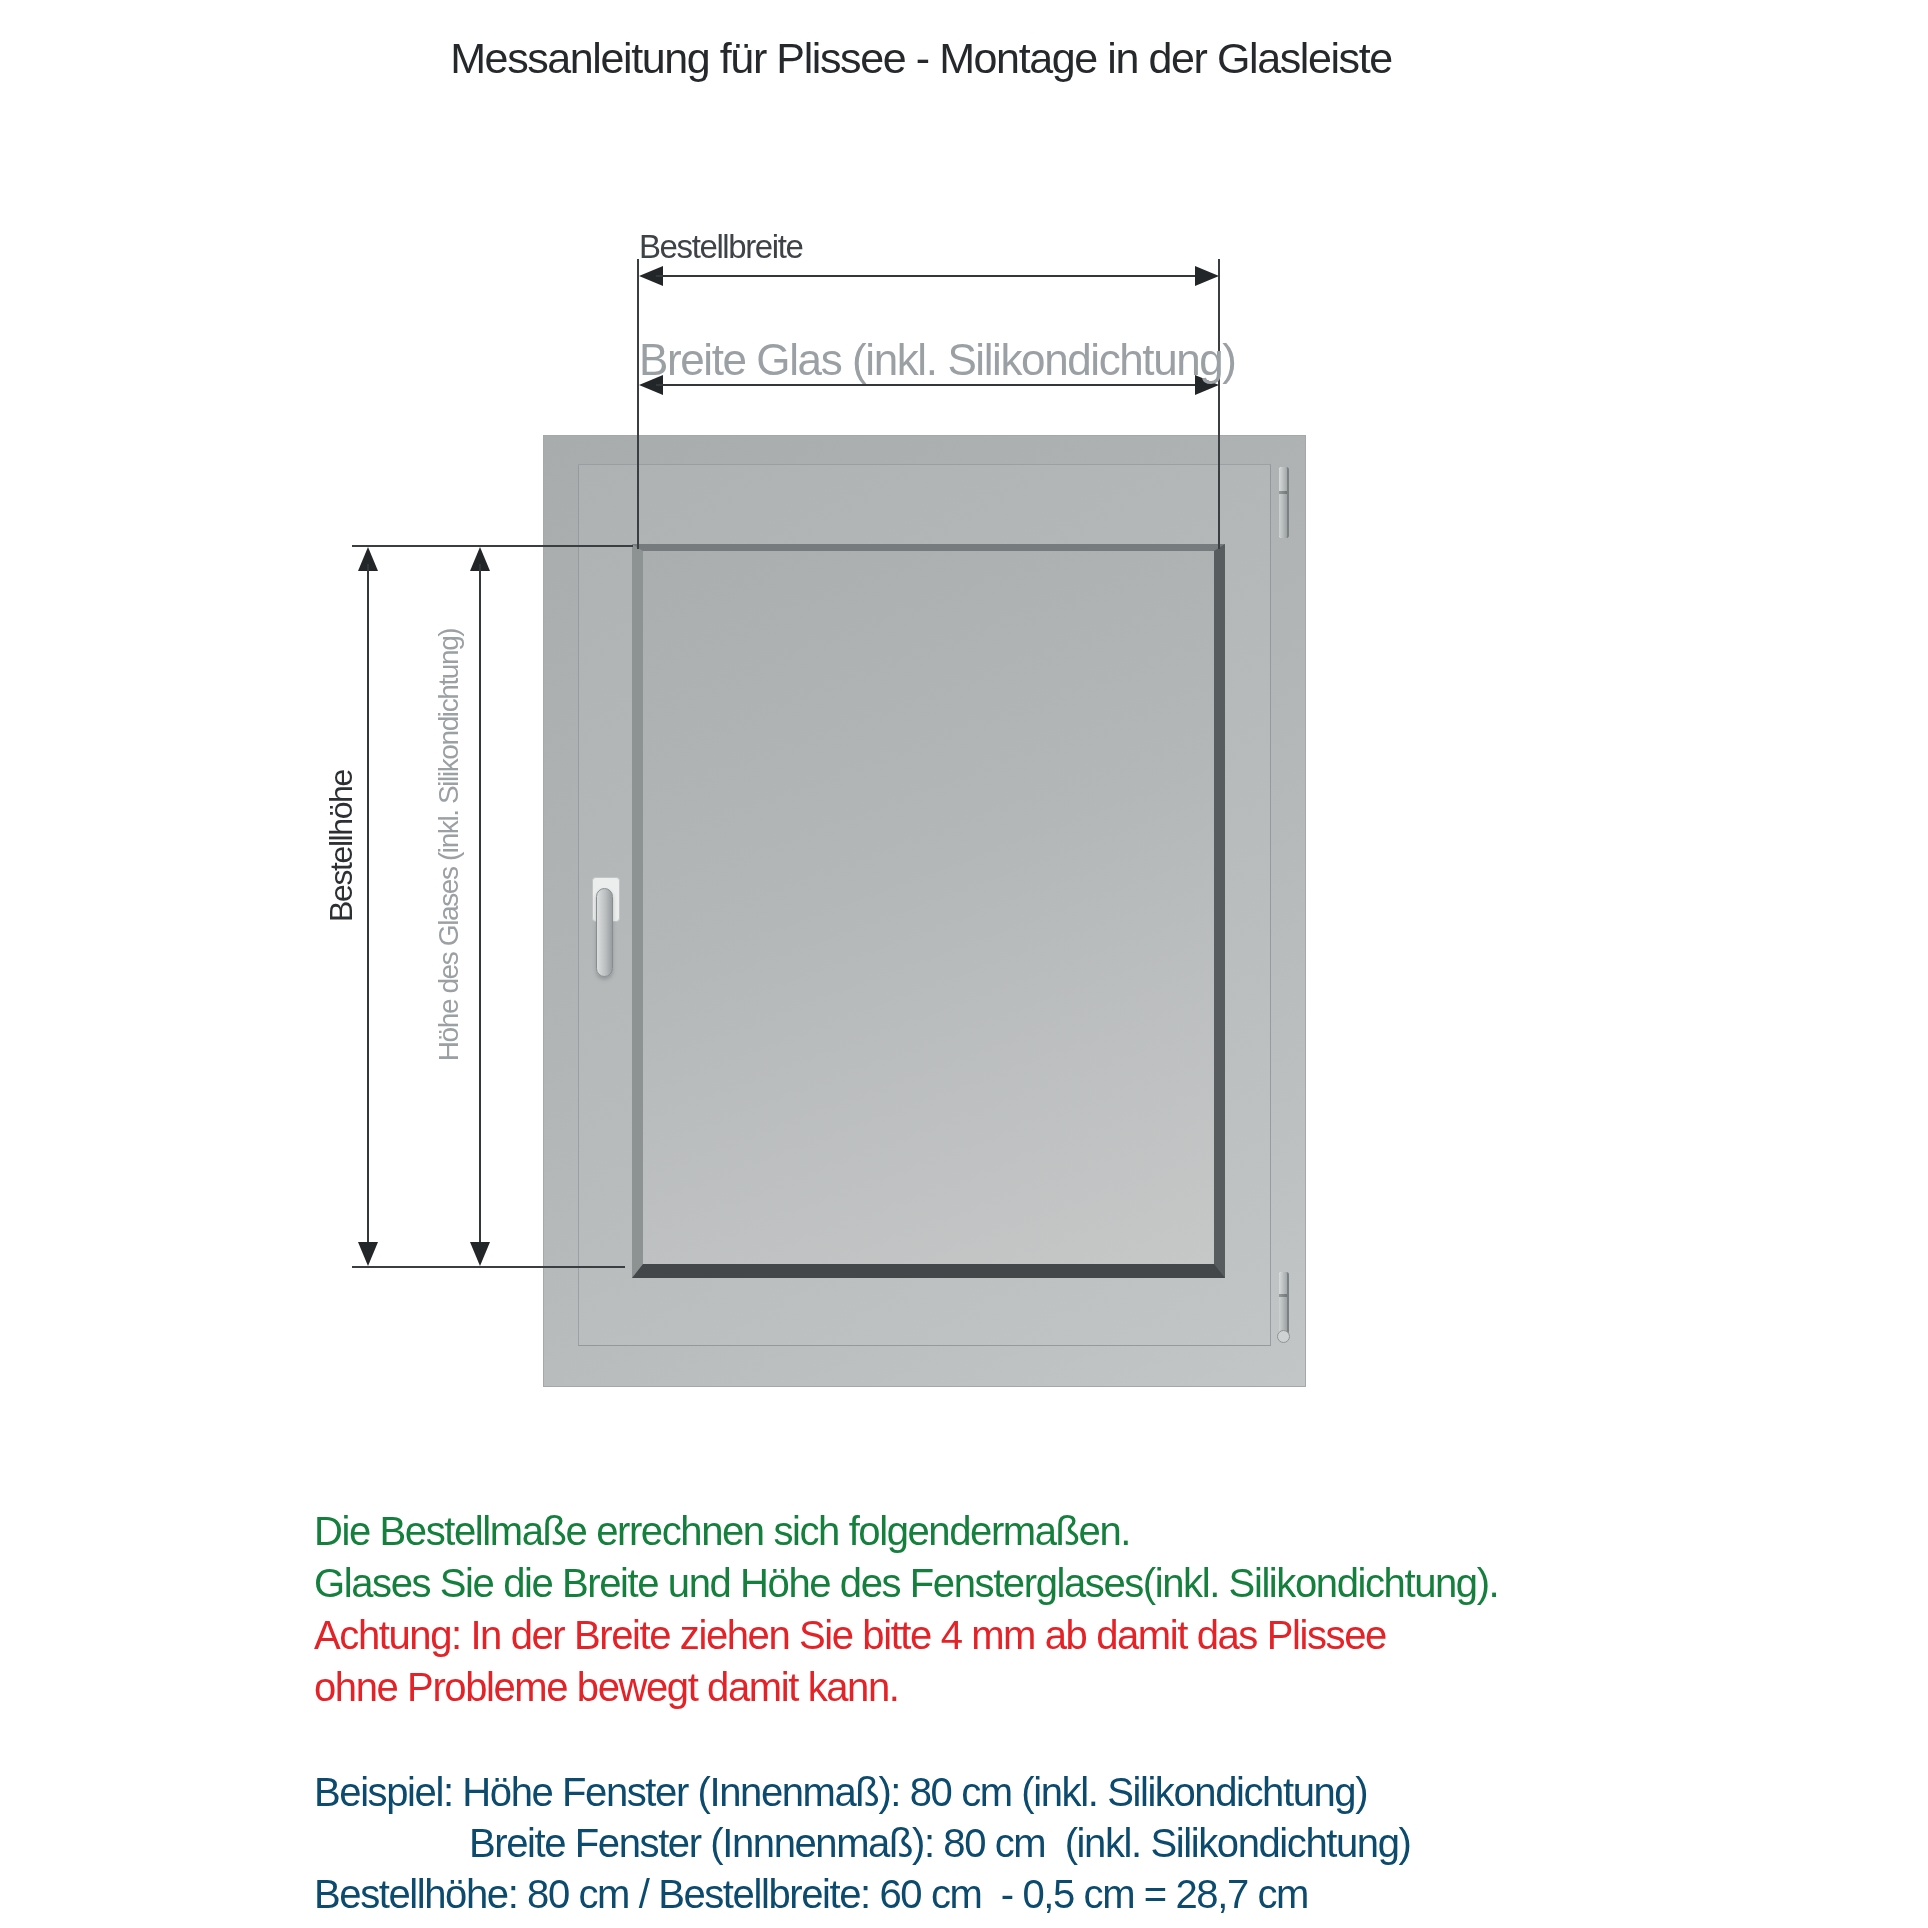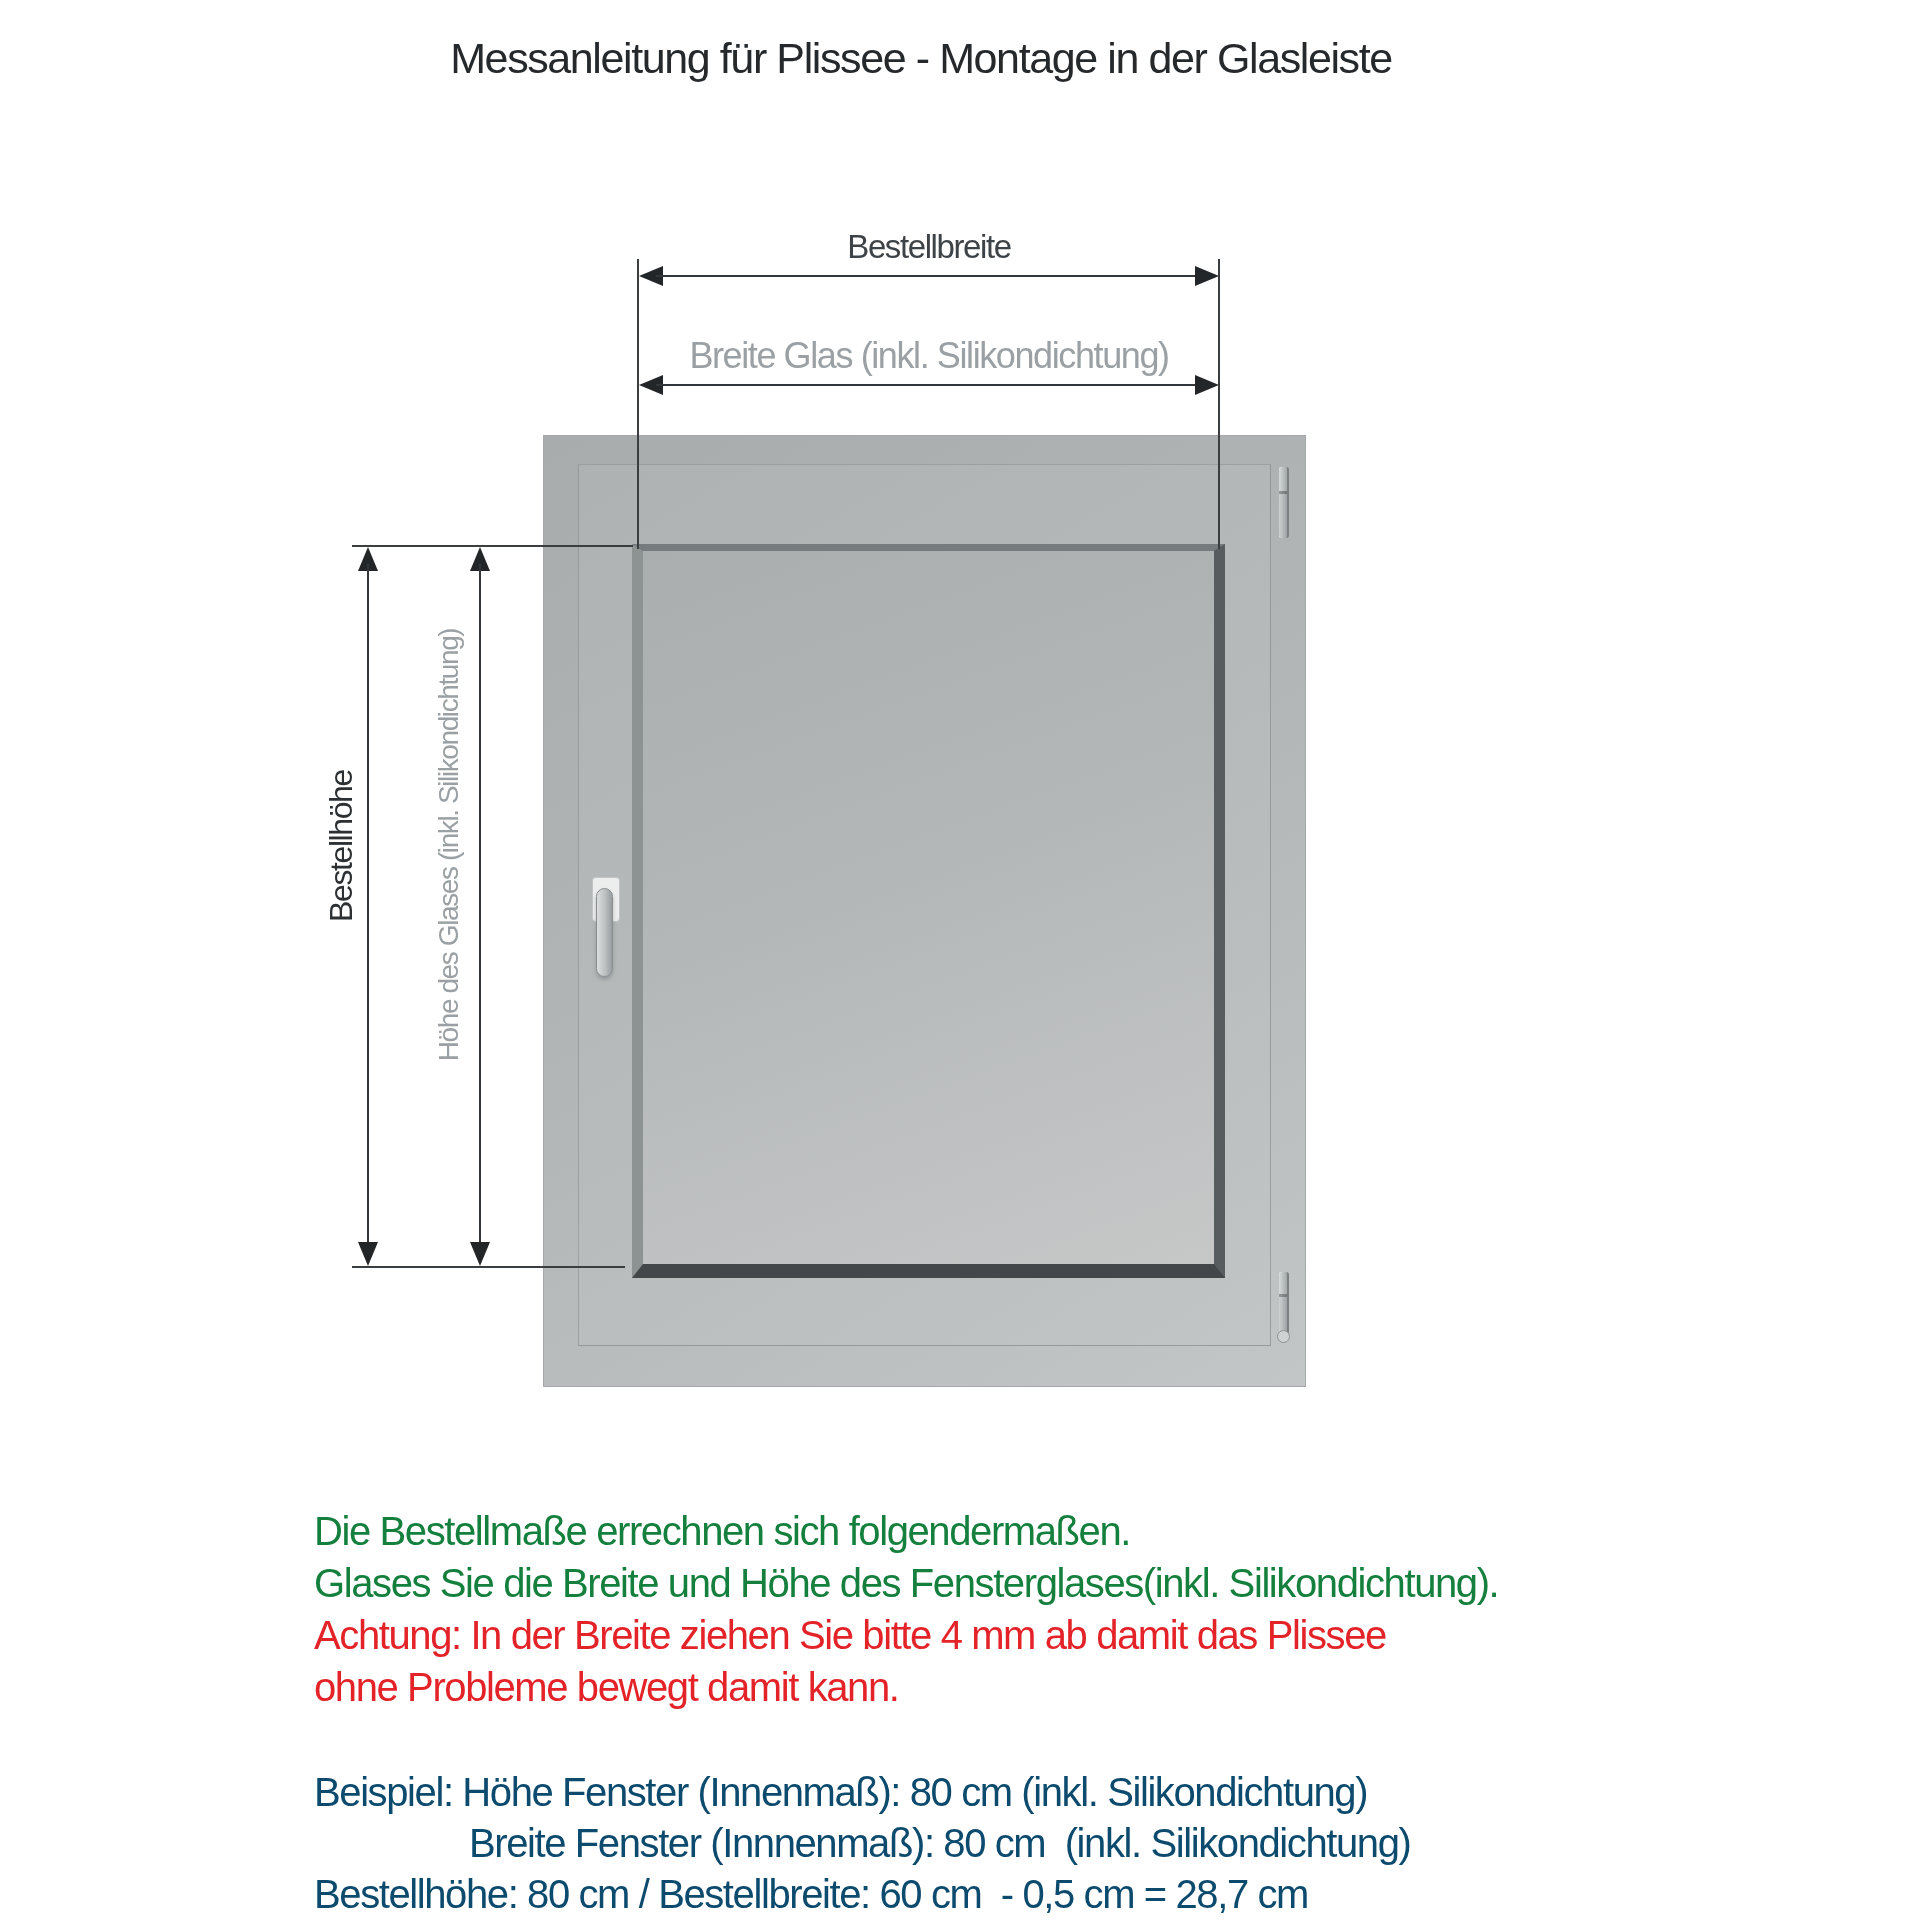--- a/index.html
+++ b/index.html
@@ -54,25 +54,25 @@
         border-top:10.4px solid transparent;border-bottom:10.4px solid transparent;
         border-left:24.5px solid #232628;}
   .varrow{position:absolute;width:22.6px;}
   .varrow .shaft{position:absolute;top:17px;bottom:17px;left:10.4px;width:1.9px;background:#33373a;}
   .varrow .head-u{position:absolute;top:0;left:0.9px;width:0;height:0;
         border-left:10.4px solid transparent;border-right:10.4px solid transparent;
         border-bottom:24.5px solid #232628;}
   .varrow .head-d{position:absolute;bottom:0;left:0.9px;width:0;height:0;
         border-left:10.4px solid transparent;border-right:10.4px solid transparent;
         border-top:24.5px solid #232628;}
-  .dimlabel-h{position:absolute;left:639px;width:580px;text-align:center;white-space:nowrap;}
+  .dimlabel-h{position:absolute;left:639px;width:580px;text-align:left;white-space:nowrap;}
   .lbl-black{color:#3e4347;}
   .lbl-gray{color:var(--dimgray,#9aa0a3);}
   .order-width-label{top:228px;font-size:33px;letter-spacing:-1.4px;}
-  .glass-width-label{top:335px;font-size:36px;letter-spacing:-1.4px;}
+  .glass-width-label{top:335px;font-size:44px;letter-spacing:-1.4px;}
   .vlabel{position:absolute;white-space:nowrap;
           transform:translate(-50%,-50%) rotate(-90deg);}
   .order-height-label{left:341px;top:846px;font-size:32px;letter-spacing:-1.4px;color:#2c3033;}
   .glass-height-label{left:449px;top:845px;font-size:28px;letter-spacing:-1.4px;}
 
   
   .instructions{position:absolute;left:314px;top:1505px;}
   .instructions .tline{display:block;height:52px;line-height:52px;font-size:40px;
           letter-spacing:-1.4px;color:#15803d;white-space:pre;}
   .instructions .warn{color:var(--red,#e42328);}

